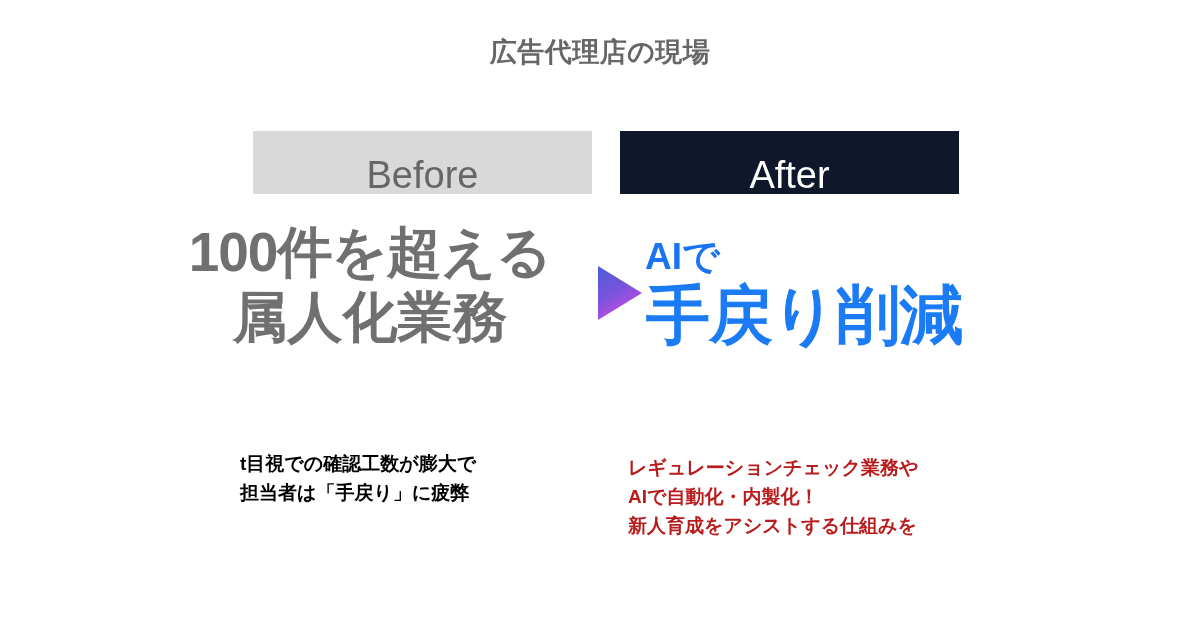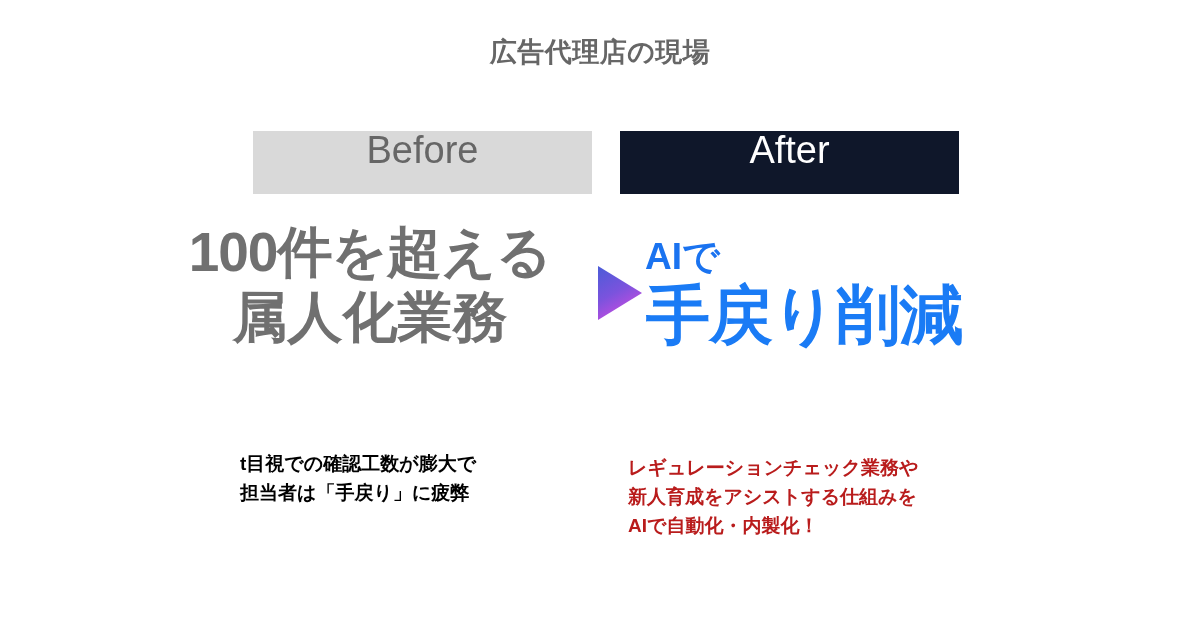--- a/index.html
+++ b/index.html
@@ -41,21 +41,21 @@
     top: 131px;
   }
   .col-before { left: 253px; width: 339px; }
   .col-after  { left: 620px; width: 339px; }
 
   
   .banner {
     width: 339px;
     height: 63px;
     display: flex;
-    align-items: flex-start;
+    align-items: flex-end;
     justify-content: center;
     box-sizing: border-box;
   }
   .banner-before {
     background: #d9d9d9;
     color: #666666;
   }
   .banner-after {
     background: #0f172a;
     color: #ffffff;
@@ -172,17 +172,17 @@
       <span class="banner-label">After</span>
     </div>
   </div>
 
   <div class="after-kicker">AIで</div>
 
   <div class="headline-after">手戻り削減</div>
 
   <div class="caption caption-after">
     <span>レギュレーションチェック業務や</span>
+    <span>AIで自動化・内製化！</span>
     <span>新人育成をアシストする仕組みを</span>
-    <span>AIで自動化・内製化！</span>
   </div>
 
 </div>
 
 </body></html>

